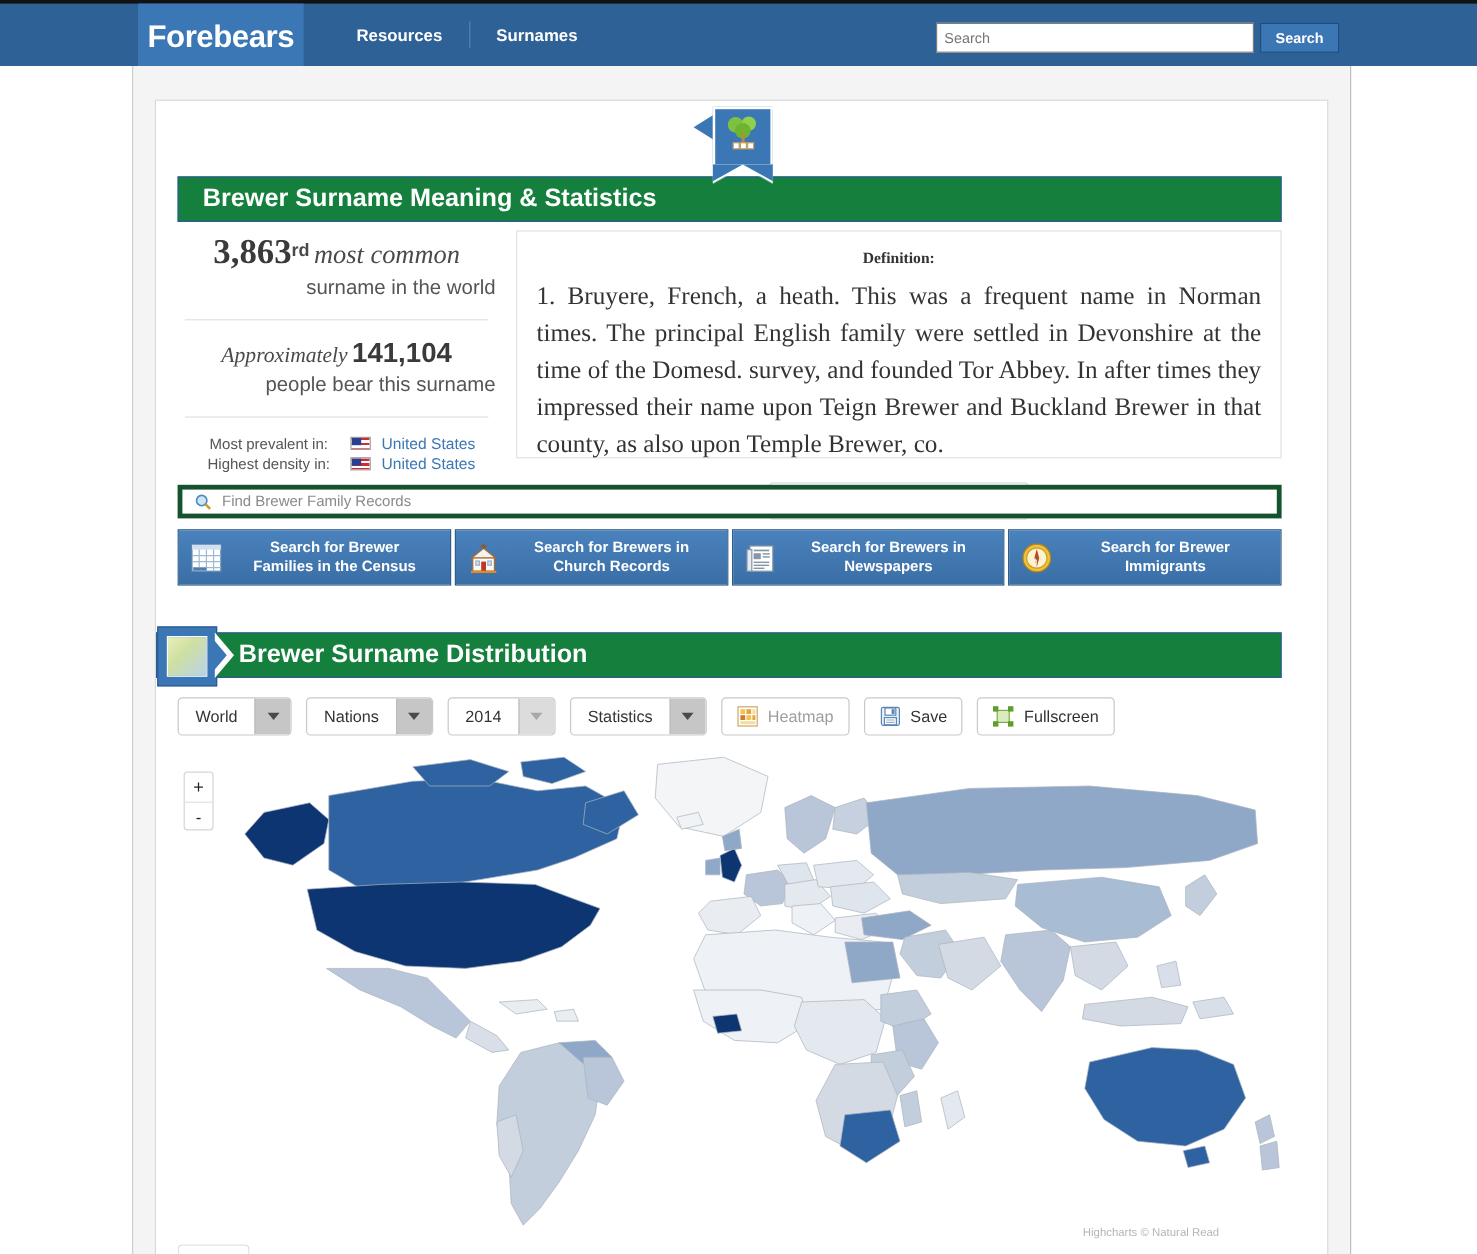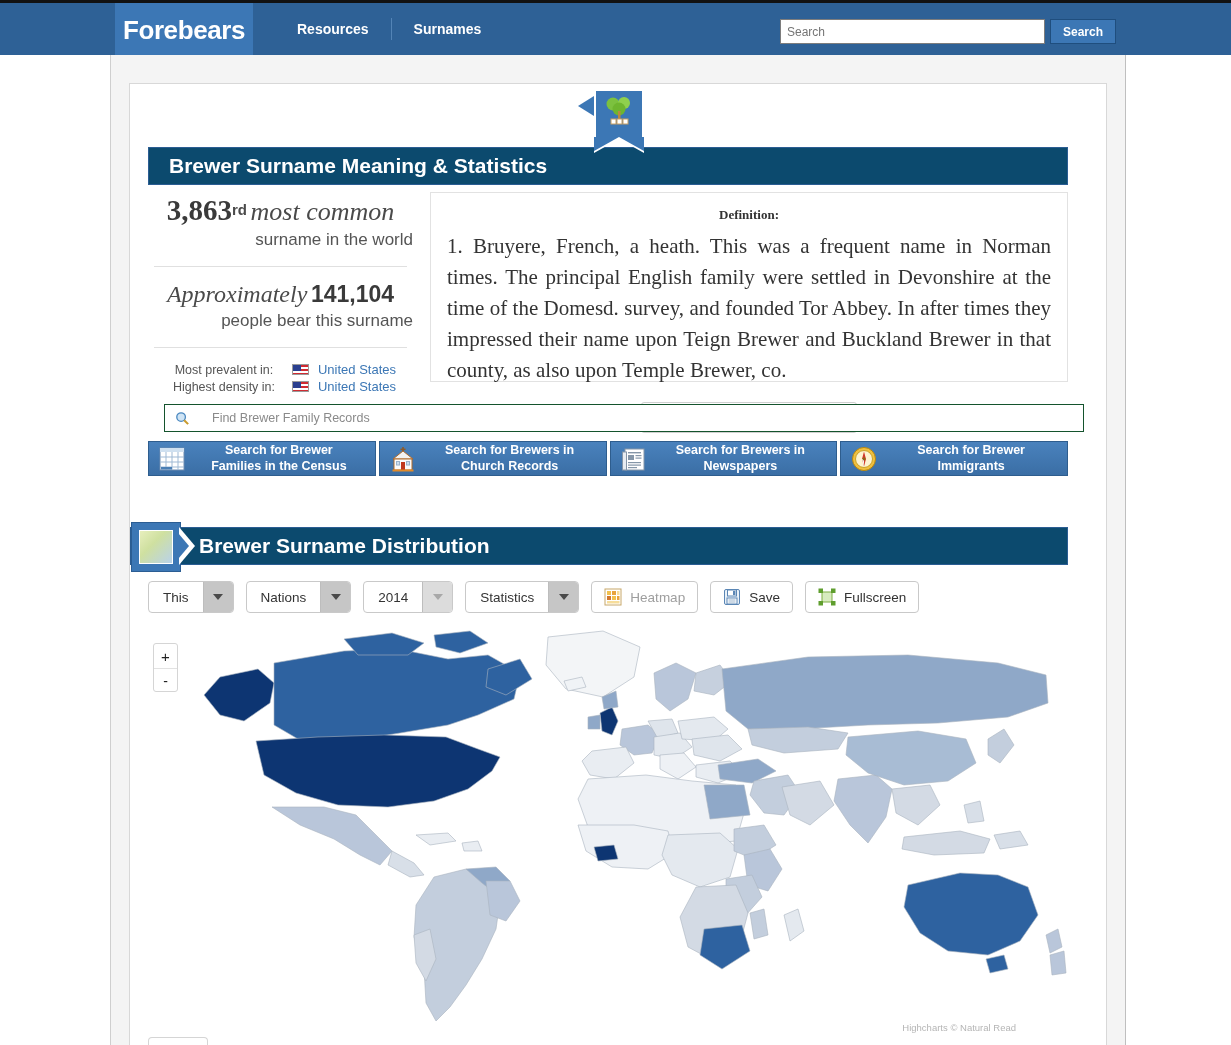--- a/index.html
+++ b/index.html
@@ -77,21 +77,21 @@
   }
   .treebadge svg{ position:absolute; left:9px; top:6px; }
   .flagtail{
     position:absolute; left:-16px; top:7px; width:0;height:0;
     border-top:10px solid transparent; border-bottom:10px solid transparent;
     border-right:16px solid #3c77b5;
   }
 
   
   .secthead{
-    position:absolute; height:38px; background:#0c4a6e;
+    position:absolute; height:38px; background:#15803d;
     border:1px solid #2b5d93;
     display:flex; align-items:center;
     color:#fff; font-weight:bold; font-size:21px;
   }
   .secthead .txt{ padding-left:20px; }
   #sec1{ left:18px; top:63px; width:920px; }
   #sec2{ left:0px; top:443px; width:938px; }
   #sec2 .txt{ padding-left:68px; }
 
   .mapbadge{
@@ -109,25 +109,25 @@
     position:absolute; left:42px; top:-1px; width:0;height:0;
     border-top:19px solid transparent; border-bottom:19px solid transparent;
     border-left:16px solid #3c77b5;
   }
 
   
   .stats{ position:absolute; left:18px; top:110px; width:265px; }
   .rankline{ text-align:center; color:#4a4a4a; }
   .rankline .num{ font-family:"Liberation Serif", serif; font-size:29px; font-weight:bold; color:#3a3a3a; }
   .rankline .sup{ font-size:15px; vertical-align:super; font-weight:bold; }
-  .rankline .ital{ font-family:"Liberation Serif", serif; font-style:italic; font-size:26px; color:#4a4a4a; }
+  .rankline .ital{ font-family:"Liberation Serif", serif; font-style:italic; font-size:22px; color:#4a4a4a; }
   .subline{ text-align:right; font-size:17px; color:#555; margin-top:3px; }
   .hr{ height:1px; background:#e0e0e0; margin:16px 6px 14px 6px; }
   .approx{ text-align:center; }
-  .approx .w{ font-family:"Liberation Serif", serif; font-style:italic; font-size:24px; color:#4a4a4a;}
+  .approx .w{ font-family:"Liberation Serif", serif; font-style:italic; font-size:18px; color:#4a4a4a;}
   .approx .n{ font-size:23px; font-weight:bold; color:#3a3a3a; }
   .prev{ margin-top:4px; font-size:12.5px; color:#555; }
   .prevrow{ display:flex; align-items:center; justify-content:center; margin:2px 0; }
   .prevrow .lbl{ width:118px; text-align:center; }
   .flag{ width:17px; height:11px; margin:0 9px; display:inline-block; position:relative;
          border:1px solid #9a9a9a; background:#fff; overflow:hidden;}
   .flag i{ position:absolute; left:0; top:0; width:100%; height:100%;
     background:repeating-linear-gradient(to bottom,#d02b32 0 2px,#fff 2px 4px); }
   .flag b{ position:absolute; left:0; top:0; width:8px; height:6px; background:#2a3f8f; }
   .prevrow a{ color:#3c77b5; text-decoration:none; cursor:pointer; font-size:13px;}
@@ -140,26 +140,26 @@
   .deftitle{ text-align:center; font-family:"Liberation Serif", serif; font-weight:bold; font-size:13px; color:#333; margin-bottom:8px; }
   .deftext{ font-family:"Liberation Serif", serif; font-size:21px; line-height:1.48; color:#333; text-align:justify; }
   .readmore{
     display:block; margin:16px auto 0; padding:7px 14px;
     background:#fff; border:1px solid #d0d0d0; border-radius:3px;
     font-family:"Liberation Sans", sans-serif; font-size:13px; color:#333; cursor:pointer;
   }
 
   
   .findbar{
-    position:absolute; left:34px; top:320px; width:920px; height:28px;
-    border:1px solid #14532d; background:#fff; display:flex; align-items:center; padding-left:10px;gap:14px;
+    position:absolute; left:18px; top:320px; width:920px; height:28px;
+    border:4px solid #14532d; background:#fff; display:flex; align-items:center; padding-left:10px;
   }
   .findbar .ph{ color:#8a8a8a; font-size:12.5px; margin-left:8px; }
 
-  .srchrow{ position:absolute; left:18px; top:357px; width:920px; height:35px; display:flex; }
+  .srchrow{ position:absolute; left:18px; top:357px; width:920px; height:47px; display:flex; }
   .srchbtn{
     flex:1; margin-right:3px; background:linear-gradient(to bottom,#4a82bd,#3a6ea5);
     border:1px solid #2e5d8e; display:flex; align-items:center; color:#fff; cursor:pointer;
     position:relative;
   }
   .srchbtn:last-child{ margin-right:0; }
   .srchbtn .ic{ width:26px; height:26px; margin:0 8px 0 10px; flex:0 0 26px; }
   .srchbtn .lb{ font-size:12.5px; font-weight:bold; line-height:1.25; text-align:center; flex:1; padding-right:10px; }
 
   
@@ -362,21 +362,21 @@
     <div class="mapbadge">
       <div class="mi"></div>
     </div>
     <div class="chev"></div>
     <div class="chev2"></div>
     <span class="txt">Brewer Surname Distribution</span>
   </div>
 
   <div class="toolbar">
     <div class="sel">
-      <span class="v">This</span>
+      <span class="v">World</span>
       <span class="ar">
             <i class="caret"></i>
           </span>
     </div>
     <div class="sel">
       <span class="v">Nations</span>
       <span class="ar">
             <i class="caret"></i>
           </span>
     </div>

